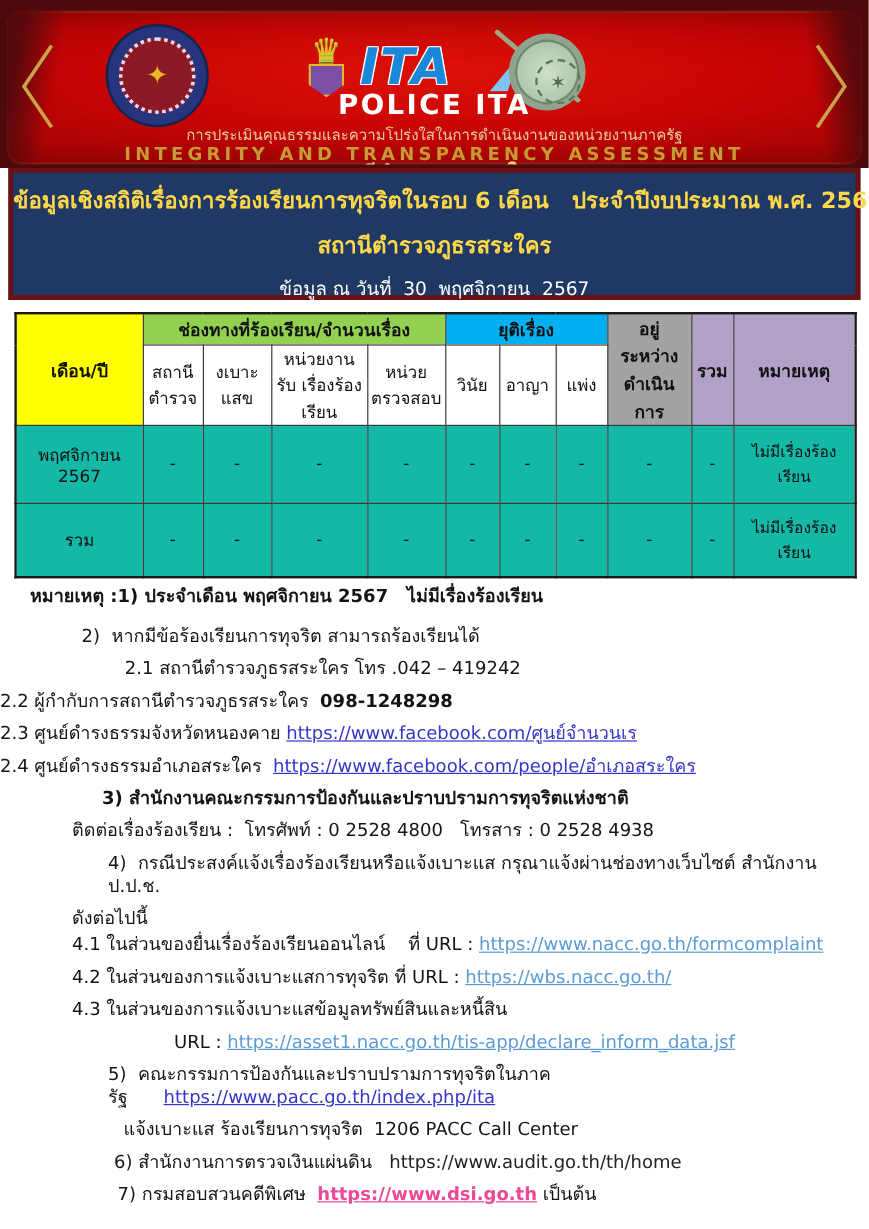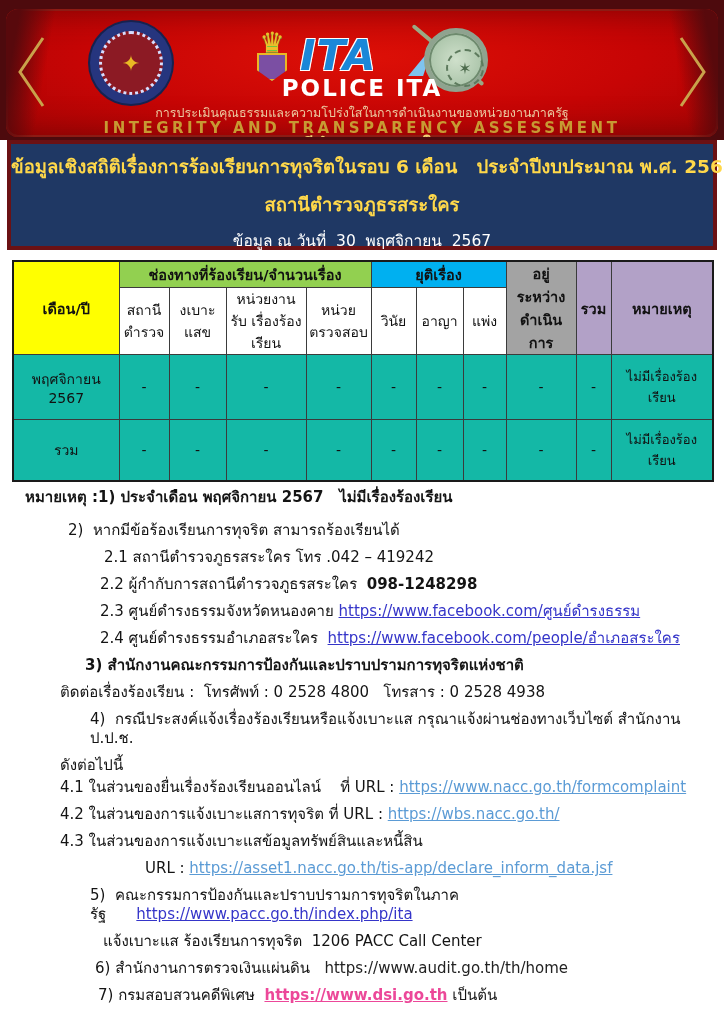--- a/index.html
+++ b/index.html
@@ -86,21 +86,21 @@
   .note-line{white-space:pre-wrap;line-height:19px;margin-bottom:8px;}
   .b{font-weight:bold;}
   .lnk-v{color:#3535C9;text-decoration:underline;cursor:pointer;}
   .lnk-b{color:#5B9BD5;text-decoration:underline;cursor:pointer;}
   .lnk-d{color:#ec4899;font-weight:bold;text-decoration:underline;cursor:pointer;}
   .url-plain{color:#222;}
   .gapL{margin-left:30px;}
   .mbig{margin-bottom:14px;}
   .msmall{margin-bottom:3px;}
   .m25{margin-left:25px}.m60{margin-left:60px}.m85{margin-left:85px}.m88{margin-left:68px}
-  .m90{margin-left:90px}.m95{margin-left:95px}.m98{margin-left:98px}.m100{margin-left:100px}
+  .m90{margin-left:90px}.m95{margin-left:95px}.m98{margin-left:98px}.m100{}
   .m103{margin-left:103px}.m104{margin-left:104px}.m118{margin-left:60px}.m145{margin-left:145px}
 </style>
 </head>
 <body>
 
 <div class="header">
   <div class="red-panel">
     <div class="corner left"></div>
     <div class="corner right"></div>
     <svg class="chev left" viewBox="0 0 34 74">
@@ -207,21 +207,21 @@
       </tr>
     </tbody>
   </table>
 </div>
 
 <div class="notes">
   <div class="note-line m25 b mbig">หมายเหตุ :1) ประจำเดือน พฤศจิกายน 2567   ไม่มีเรื่องร้องเรียน</div>
   <div class="note-line m88">2)  หากมีข้อร้องเรียนการทุจริต สามารถร้องเรียนได้</div>
   <div class="note-line m104">2.1 สถานีตำรวจภูธรสระใคร โทร .042 – 419242</div>
   <div class="note-line m100"><span>2.2 ผู้กำกับการสถานีตำรวจภูธรสระใคร  </span><span class="b">098-1248298</span></div>
-  <div class="note-line m100"><span>2.3 ศูนย์ดำรงธรรมจังหวัดหนองคาย </span><span class="lnk-v">https://www.facebook.com/ศูนย์ดำรงธรรม</span></div>
+  <div class="note-line m100"><span>2.3 ศูนย์ดำรงธรรมจังหวัดหนองคาย </span><span class="lnk-v">https://www.facebook.com/ศูนย์จำนวนเร</span></div>
   <div class="note-line m100"><span>2.4 ศูนย์ดำรงธรรมอำเภอสระใคร  </span><span class="lnk-v">https://www.facebook.com/people/อำเภอสระใคร</span></div>
   <div class="note-line m85 b">3) สำนักงานคณะกรรมการป้องกันและปราบปรามการทุจริตแห่งชาติ</div>
   <div class="note-line m118">ติดต่อเรื่องร้องเรียน :  โทรศัพท์ : 0 2528 4800   โทรสาร : 0 2528 4938</div>
   <div class="note-line m90">4)  กรณีประสงค์แจ้งเรื่องร้องเรียนหรือแจ้งเบาะแส กรุณาแจ้งผ่านช่องทางเว็บไซต์ สำนักงาน ป.ป.ช.</div>
   <div class="note-line m60 msmall">ดังต่อไปนี้</div>
   <div class="note-line m118"><span>4.1 ในส่วนของยื่นเรื่องร้องเรียนออนไลน์    ที่ URL : </span><span class="lnk-b">https://www.nacc.go.th/formcomplaint</span></div>
   <div class="note-line m118"><span>4.2 ในส่วนของการแจ้งเบาะแสการทุจริต ที่ URL : </span><span class="lnk-b">https://wbs.nacc.go.th/</span></div>
   <div class="note-line m118">4.3 ในส่วนของการแจ้งเบาะแสข้อมูลทรัพย์สินและหนี้สิน</div>
   <div class="note-line m145"><span>URL : </span><span class="lnk-b">https://asset1.nacc.go.th/tis-app/declare_inform_data.jsf</span></div>
   <div class="note-line m90"><span>5)  คณะกรรมการป้องกันและปราบปรามการทุจริตในภาครัฐ</span><span class="lnk-v gapL">https://www.pacc.go.th/index.php/ita</span></div>

